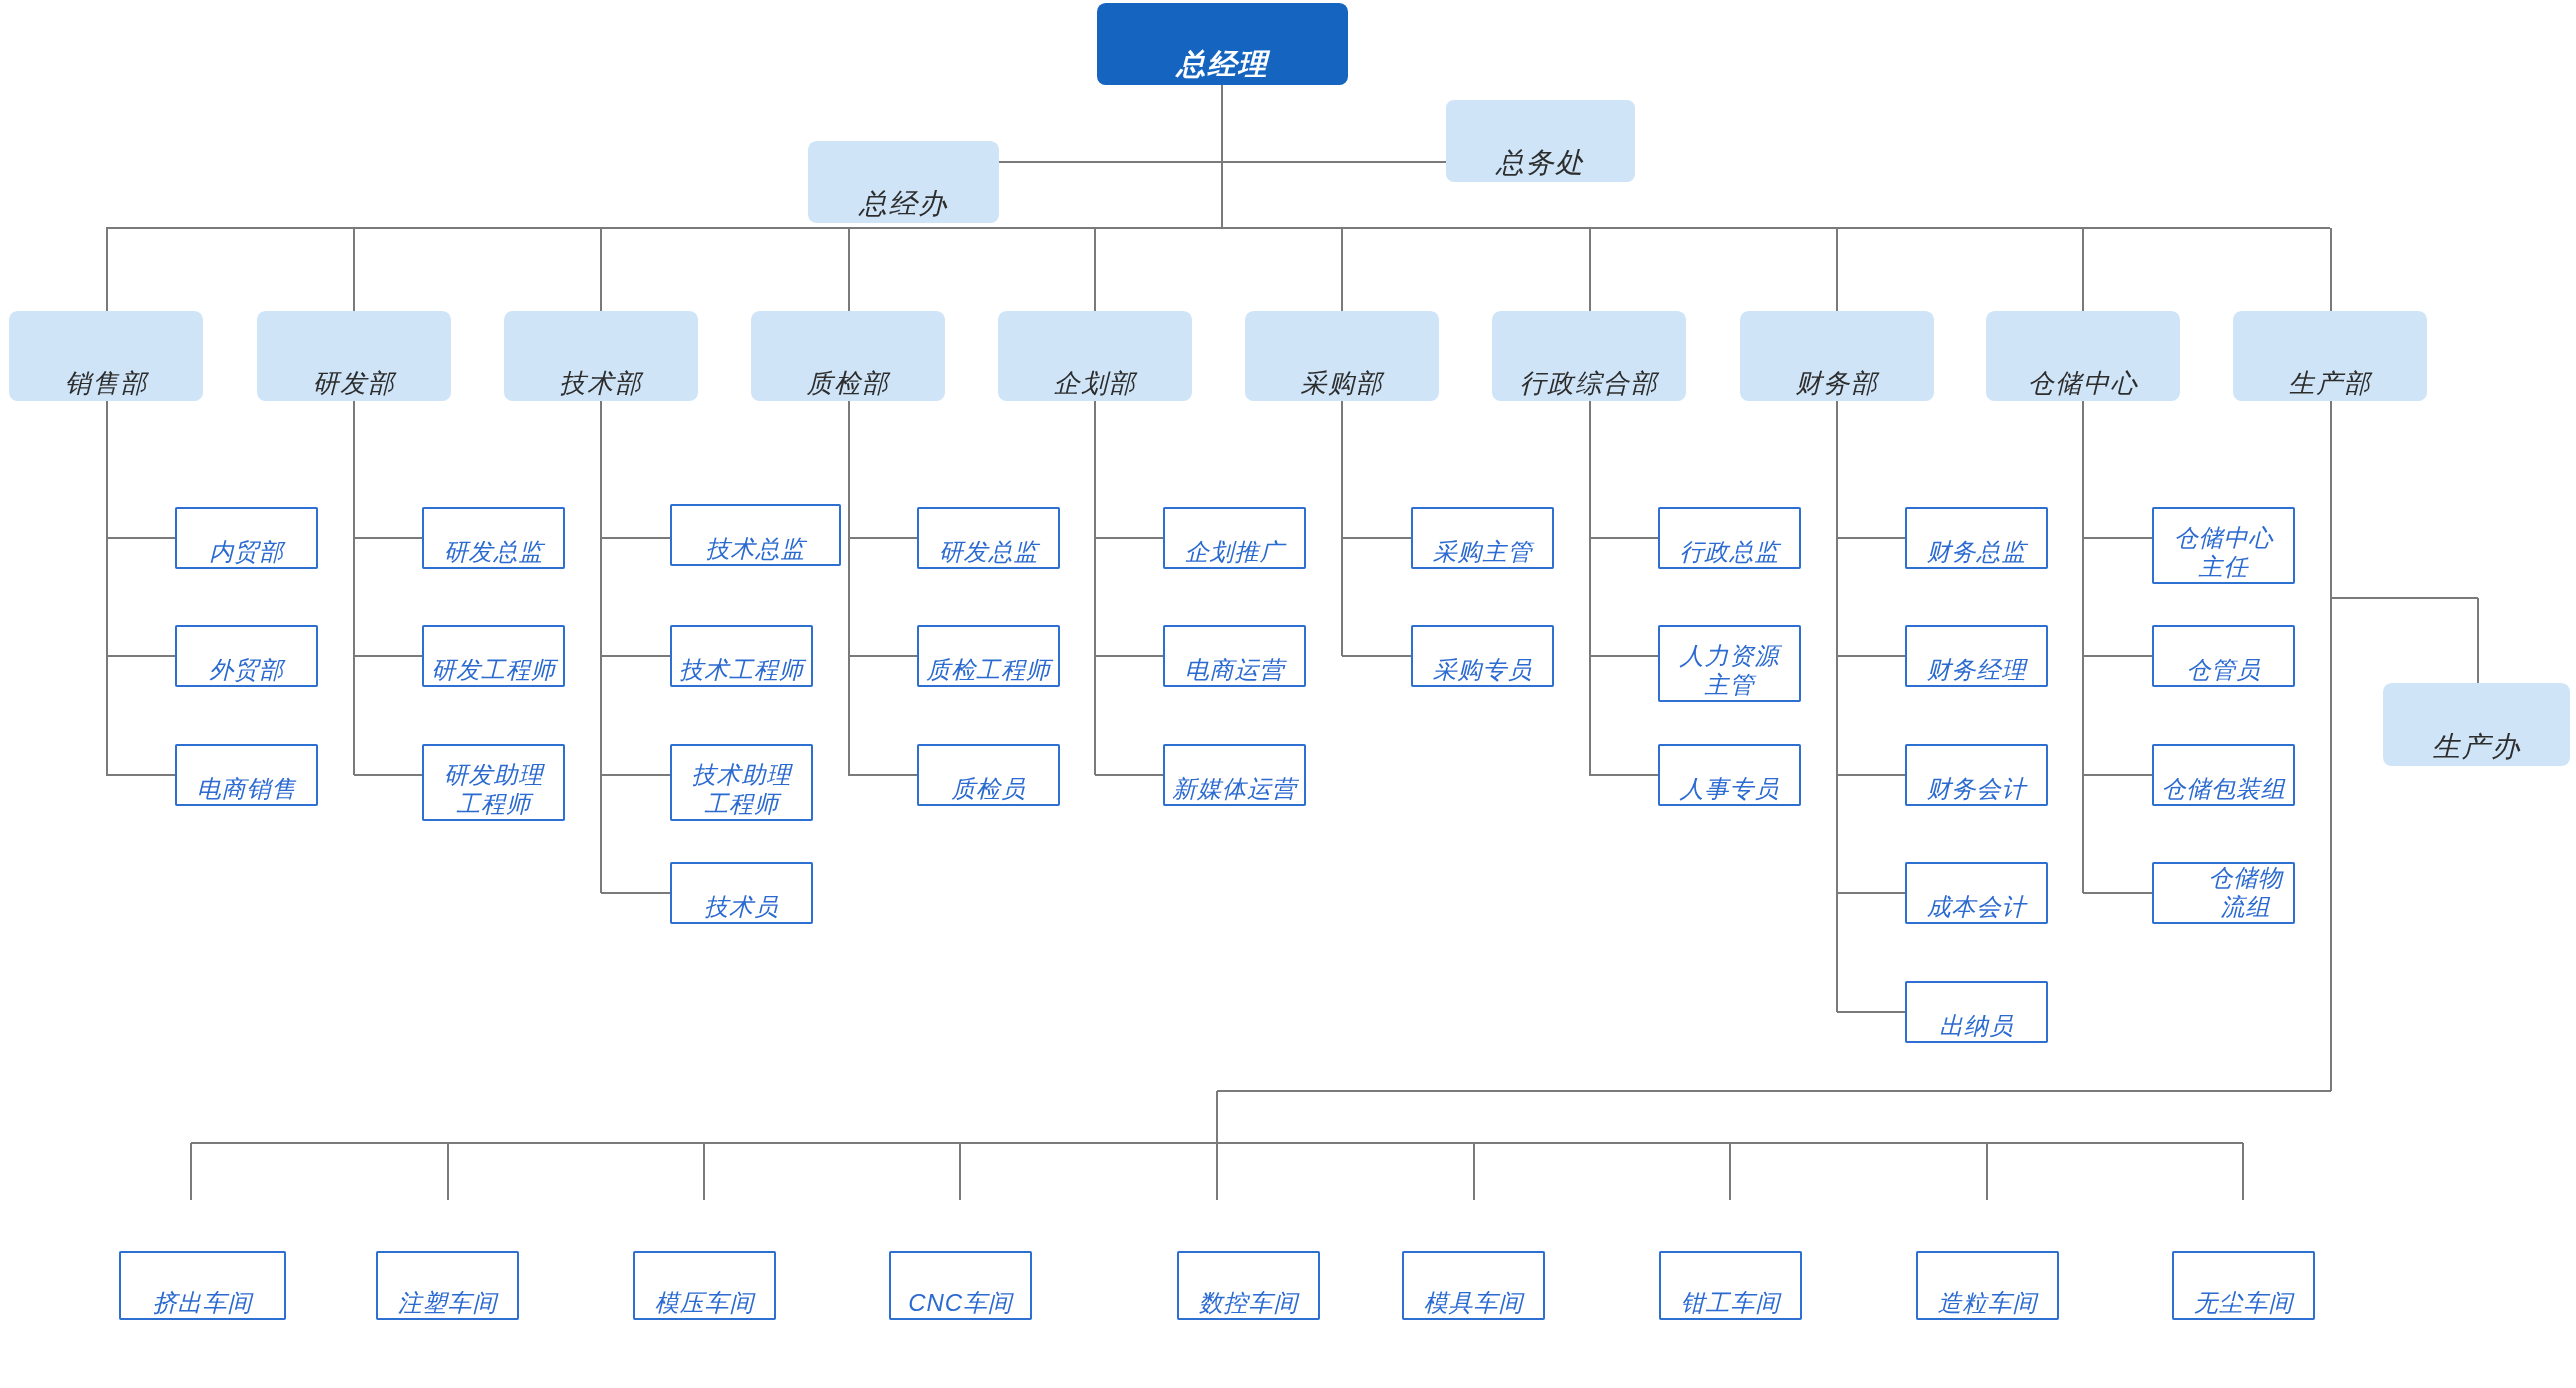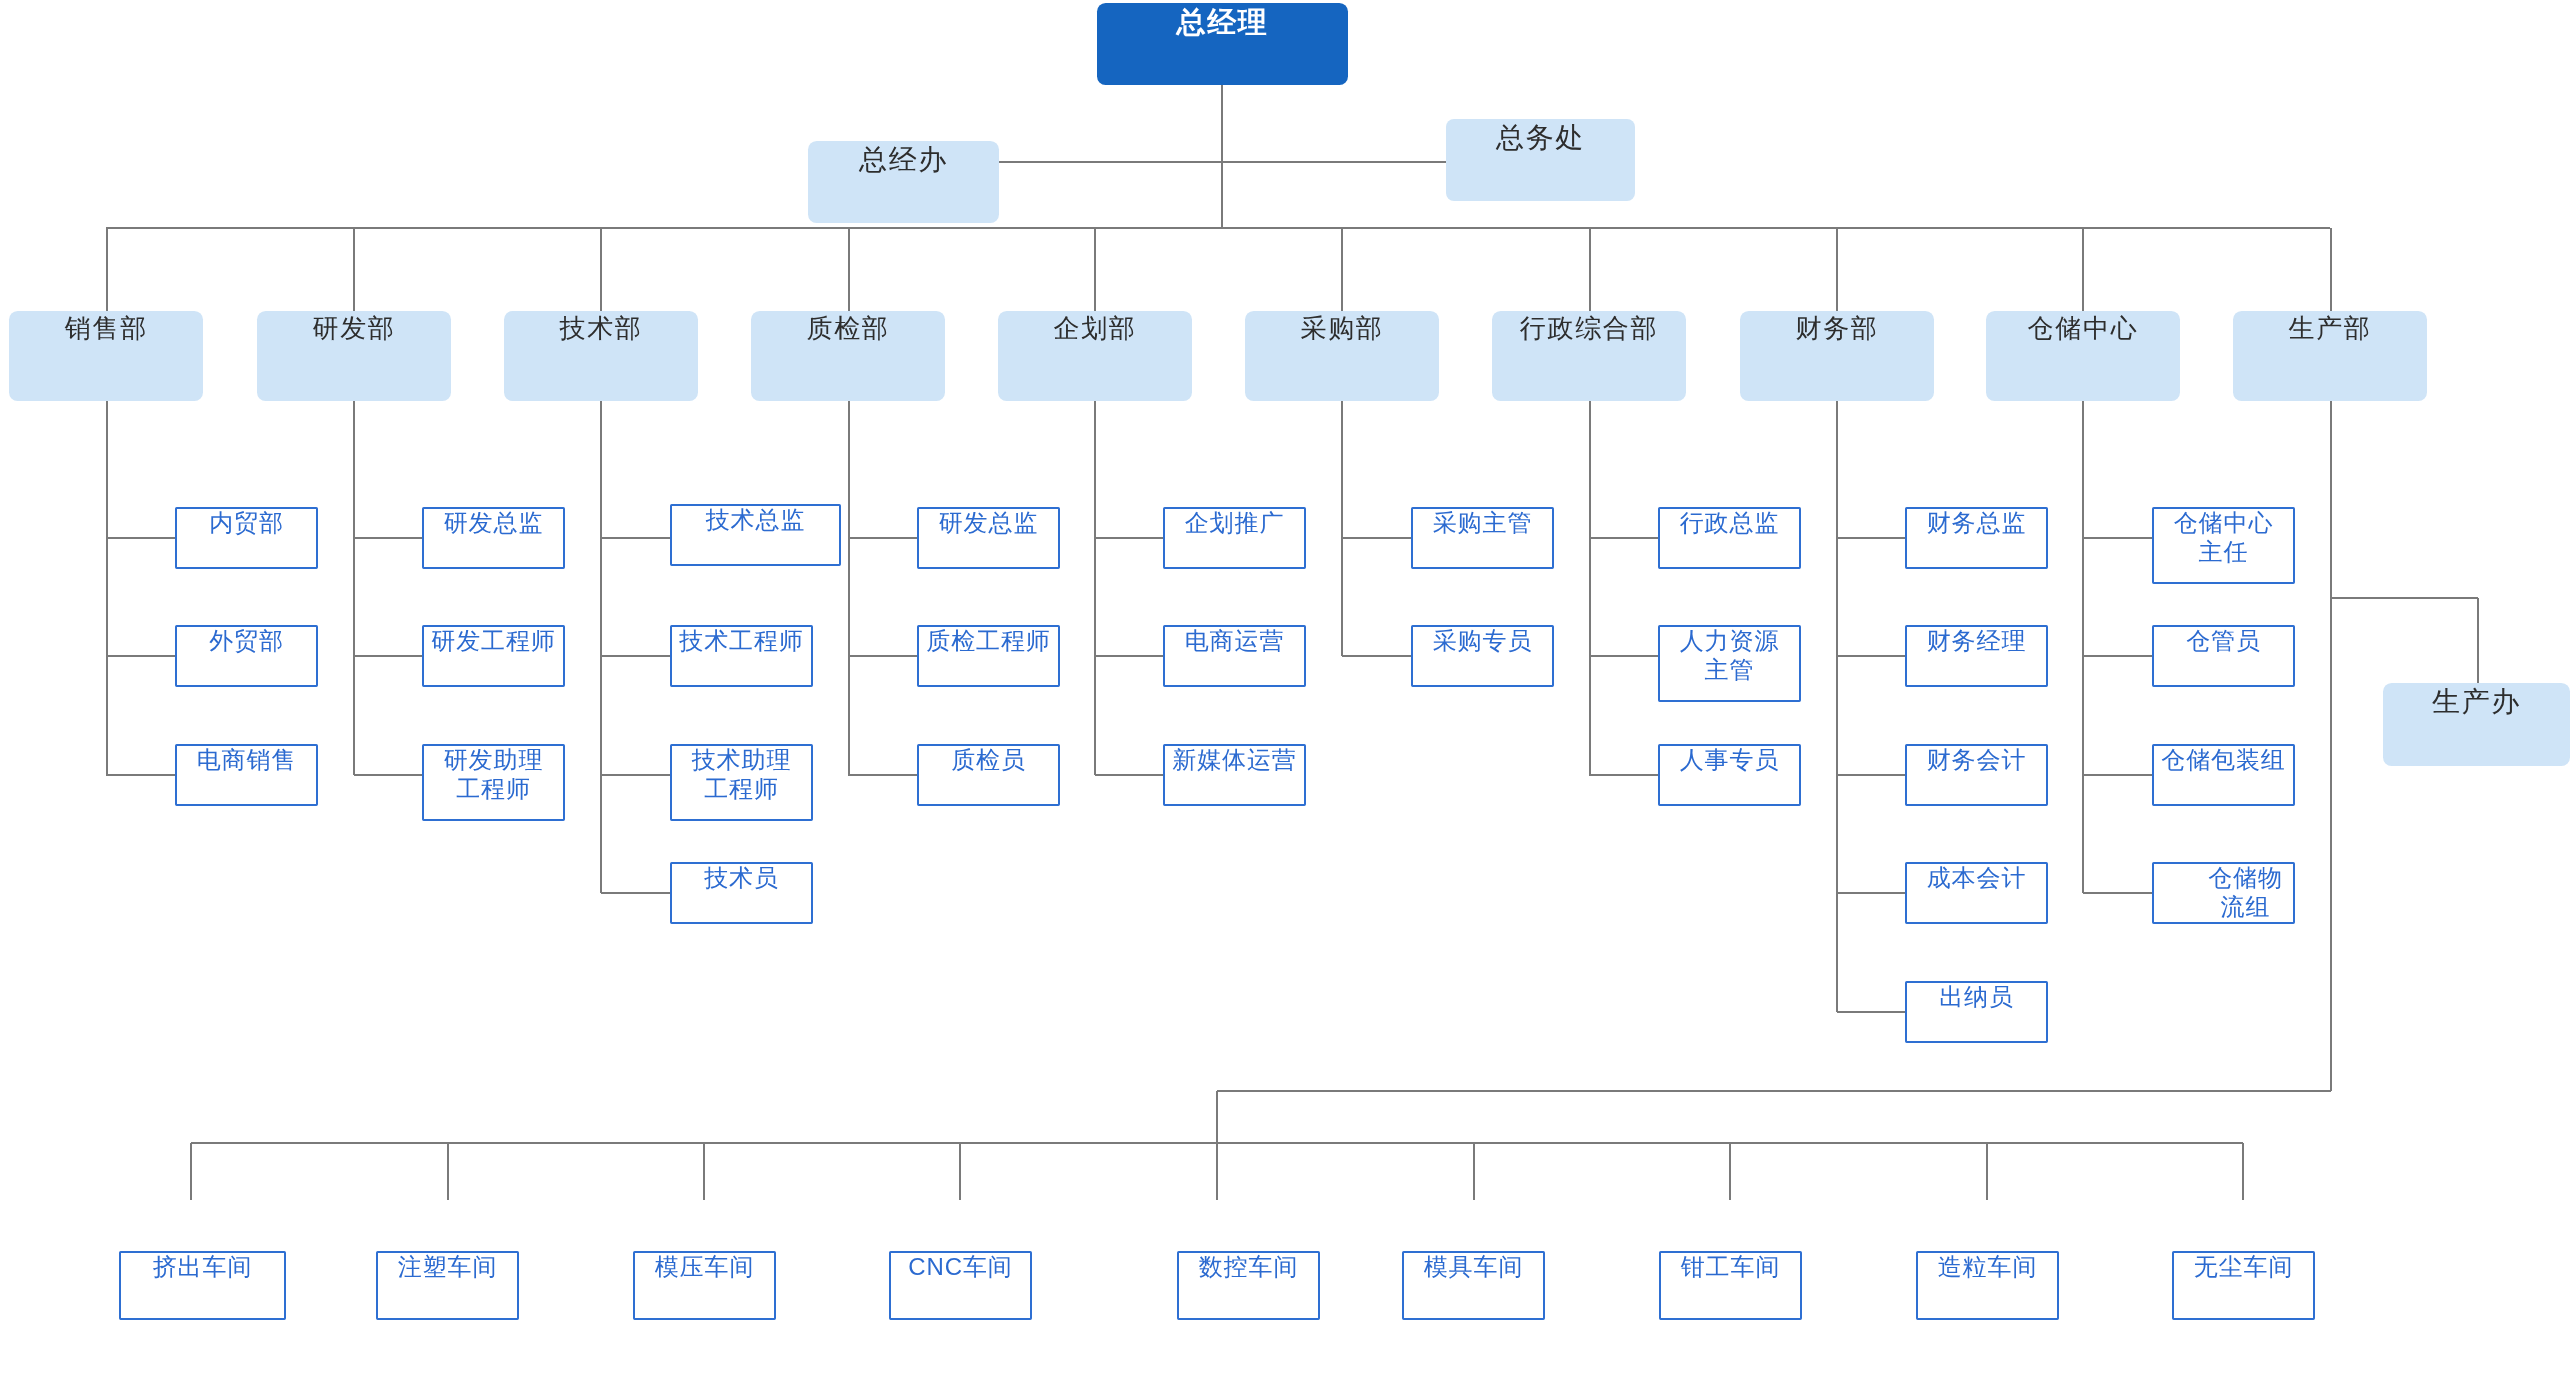--- a/index.html
+++ b/index.html
@@ -5,23 +5,24 @@
   html,body{margin:0;padding:0;background:#ffffff;}
   #canvas{
     position:relative;
     width:2576px;height:1388px;
     background:#ffffff;
     font-family:"Liberation Sans","DejaVu Sans",sans-serif;
     overflow:hidden;
   }
   .node{
     position:absolute;
-    display:flex;align-items:flex-start;justify-content:center;
+    display:flex;align-items:flex-end;justify-content:center;
     text-align:center;box-sizing:border-box;
     white-space:pre-line;
+    font-style:italic;
   }
   .root{
     background:var(--root-fill,#1565c0);
     color:var(--root-text,#ffffff);
     border-radius:8.6px;font-size:29px;font-weight:600;
     letter-spacing:1.7px;
   }
   .soft{
     background:var(--light-fill,#cfe4f7);
     color:var(--dark-text,#2d2d2d);
@@ -37,21 +38,21 @@
     letter-spacing:0.9px;
   }
   .ln{position:absolute;background:var(--line-color,#7a7a7a);}
 </style>
 </head>
 <body>
 
 <div id="canvas" style="--root-fill: #1565c0; --root-text: #ffffff; --light-fill: #cfe4f7; --dark-text: #2d2d2d; --node-border: #2e6fd2; --node-text: #2b6ad0; --line-color: #7a7a7a;">
     <div class="node root" style="left: 1097px; top: 2.6px; width: 251px; height: 82px;"><span>总经理</span></div>
     <div class="node soft" style="left: 808px; top: 113px; width: 191px; height: 82px; margin-top: 28px;"><span>总经办</span></div>
-    <div class="node soft" style="left: 1446px; top: 119px; width: 189px; height: 82px; border-radius: 8px;"><span>总务处</span></div>
+    <div class="node soft" style="left: 1446px; top: 100px; width: 189px; height: 82px; border-radius: 8px;"><span>总务处</span></div>
     <div class="ln" style="left: 1221px; top: 85px; width: 1.7px; height: 143px;"></div>
     <div class="ln" style="left: 999px; top: 161px; width: 447px; height: 1.7px;"></div>
     <div class="ln" style="left: 106px; top: 227px; width: 2224px; height: 1.7px;"></div>
     <div class="ln" style="left: 106px; top: 228px; width: 1.7px; height: 83px;"></div>
     <div class="node soft dept" style="left: 9.4px; top: 311px; width: 194px; height: 90px;"><span>销售部</span></div>
     <div class="ln" style="left: 106px; top: 401px; width: 1.7px; height: 374px;"></div>
     <div class="ln" style="left: 106px; top: 537px; width: 69px; height: 1.7px;"></div>
     <div class="node pos" style="left: 175px; top: 507px; width: 143px; height: 62px;"><span>内贸部</span></div>
     <div class="ln" style="left: 106px; top: 655px; width: 69px; height: 1.7px;"></div>
     <div class="node pos" style="left: 175px; top: 625px; width: 143px; height: 62px;"><span>外贸部</span></div>

